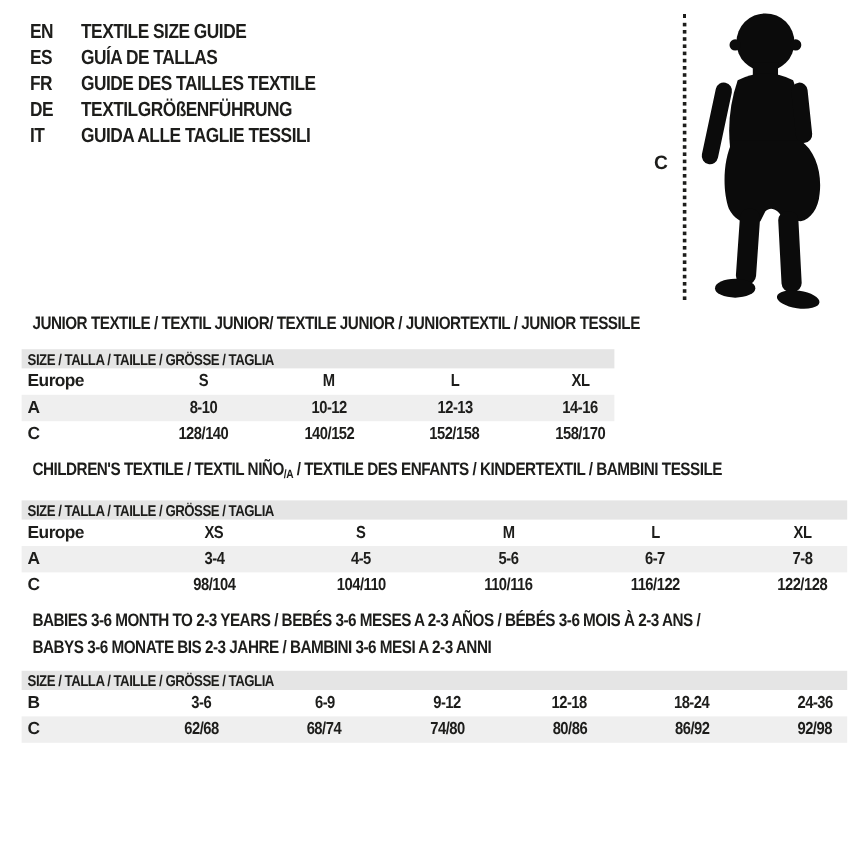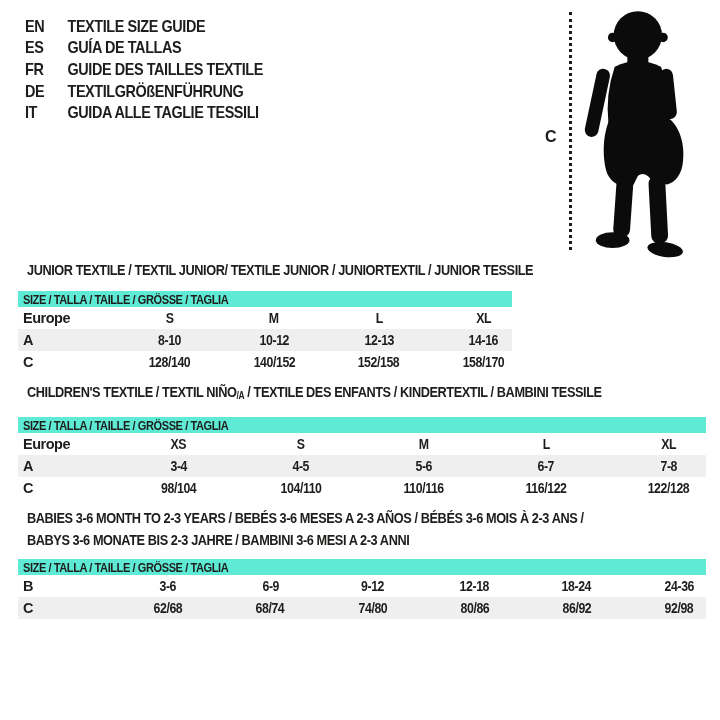--- a/index.html
+++ b/index.html
@@ -22,21 +22,21 @@
   .lang-row .code{width:50px;}
   .measure-line{
     position:absolute; left:569px; top:12px; height:238px; width:0;
     border-left:3px dotted #1d1d1b;
   }
   .measure-label{position:absolute; left:545px; top:128px; font-size:16px; font-weight:700;}
   .silhouette{position:absolute; left:580px; top:8px;}
   .title{position:absolute; font-size:15px;}
   .title .sub{font-size:10px; vertical-align:-2px;}
   .bar{
-    position:absolute; height:16px; background:#5eead4; display:flex;
+    position:absolute; height:16px; background:#e5e5e5; display:flex;
     align-items:center; padding-left:5px; box-sizing:border-box; font-size:13px;text-align:center;
   }
   .trow{
     position:absolute; height:22px; display:flex; align-items:center;
     font-size:14.5px; box-sizing:border-box;gap:48px;
   }
   .trow.shaded{background:#efefef;}
   .lab{width:70px; padding-left:5px;}
   .cell{flex:1; text-align:center;}
   .notes{position:absolute; left:27px; top:644px;}

